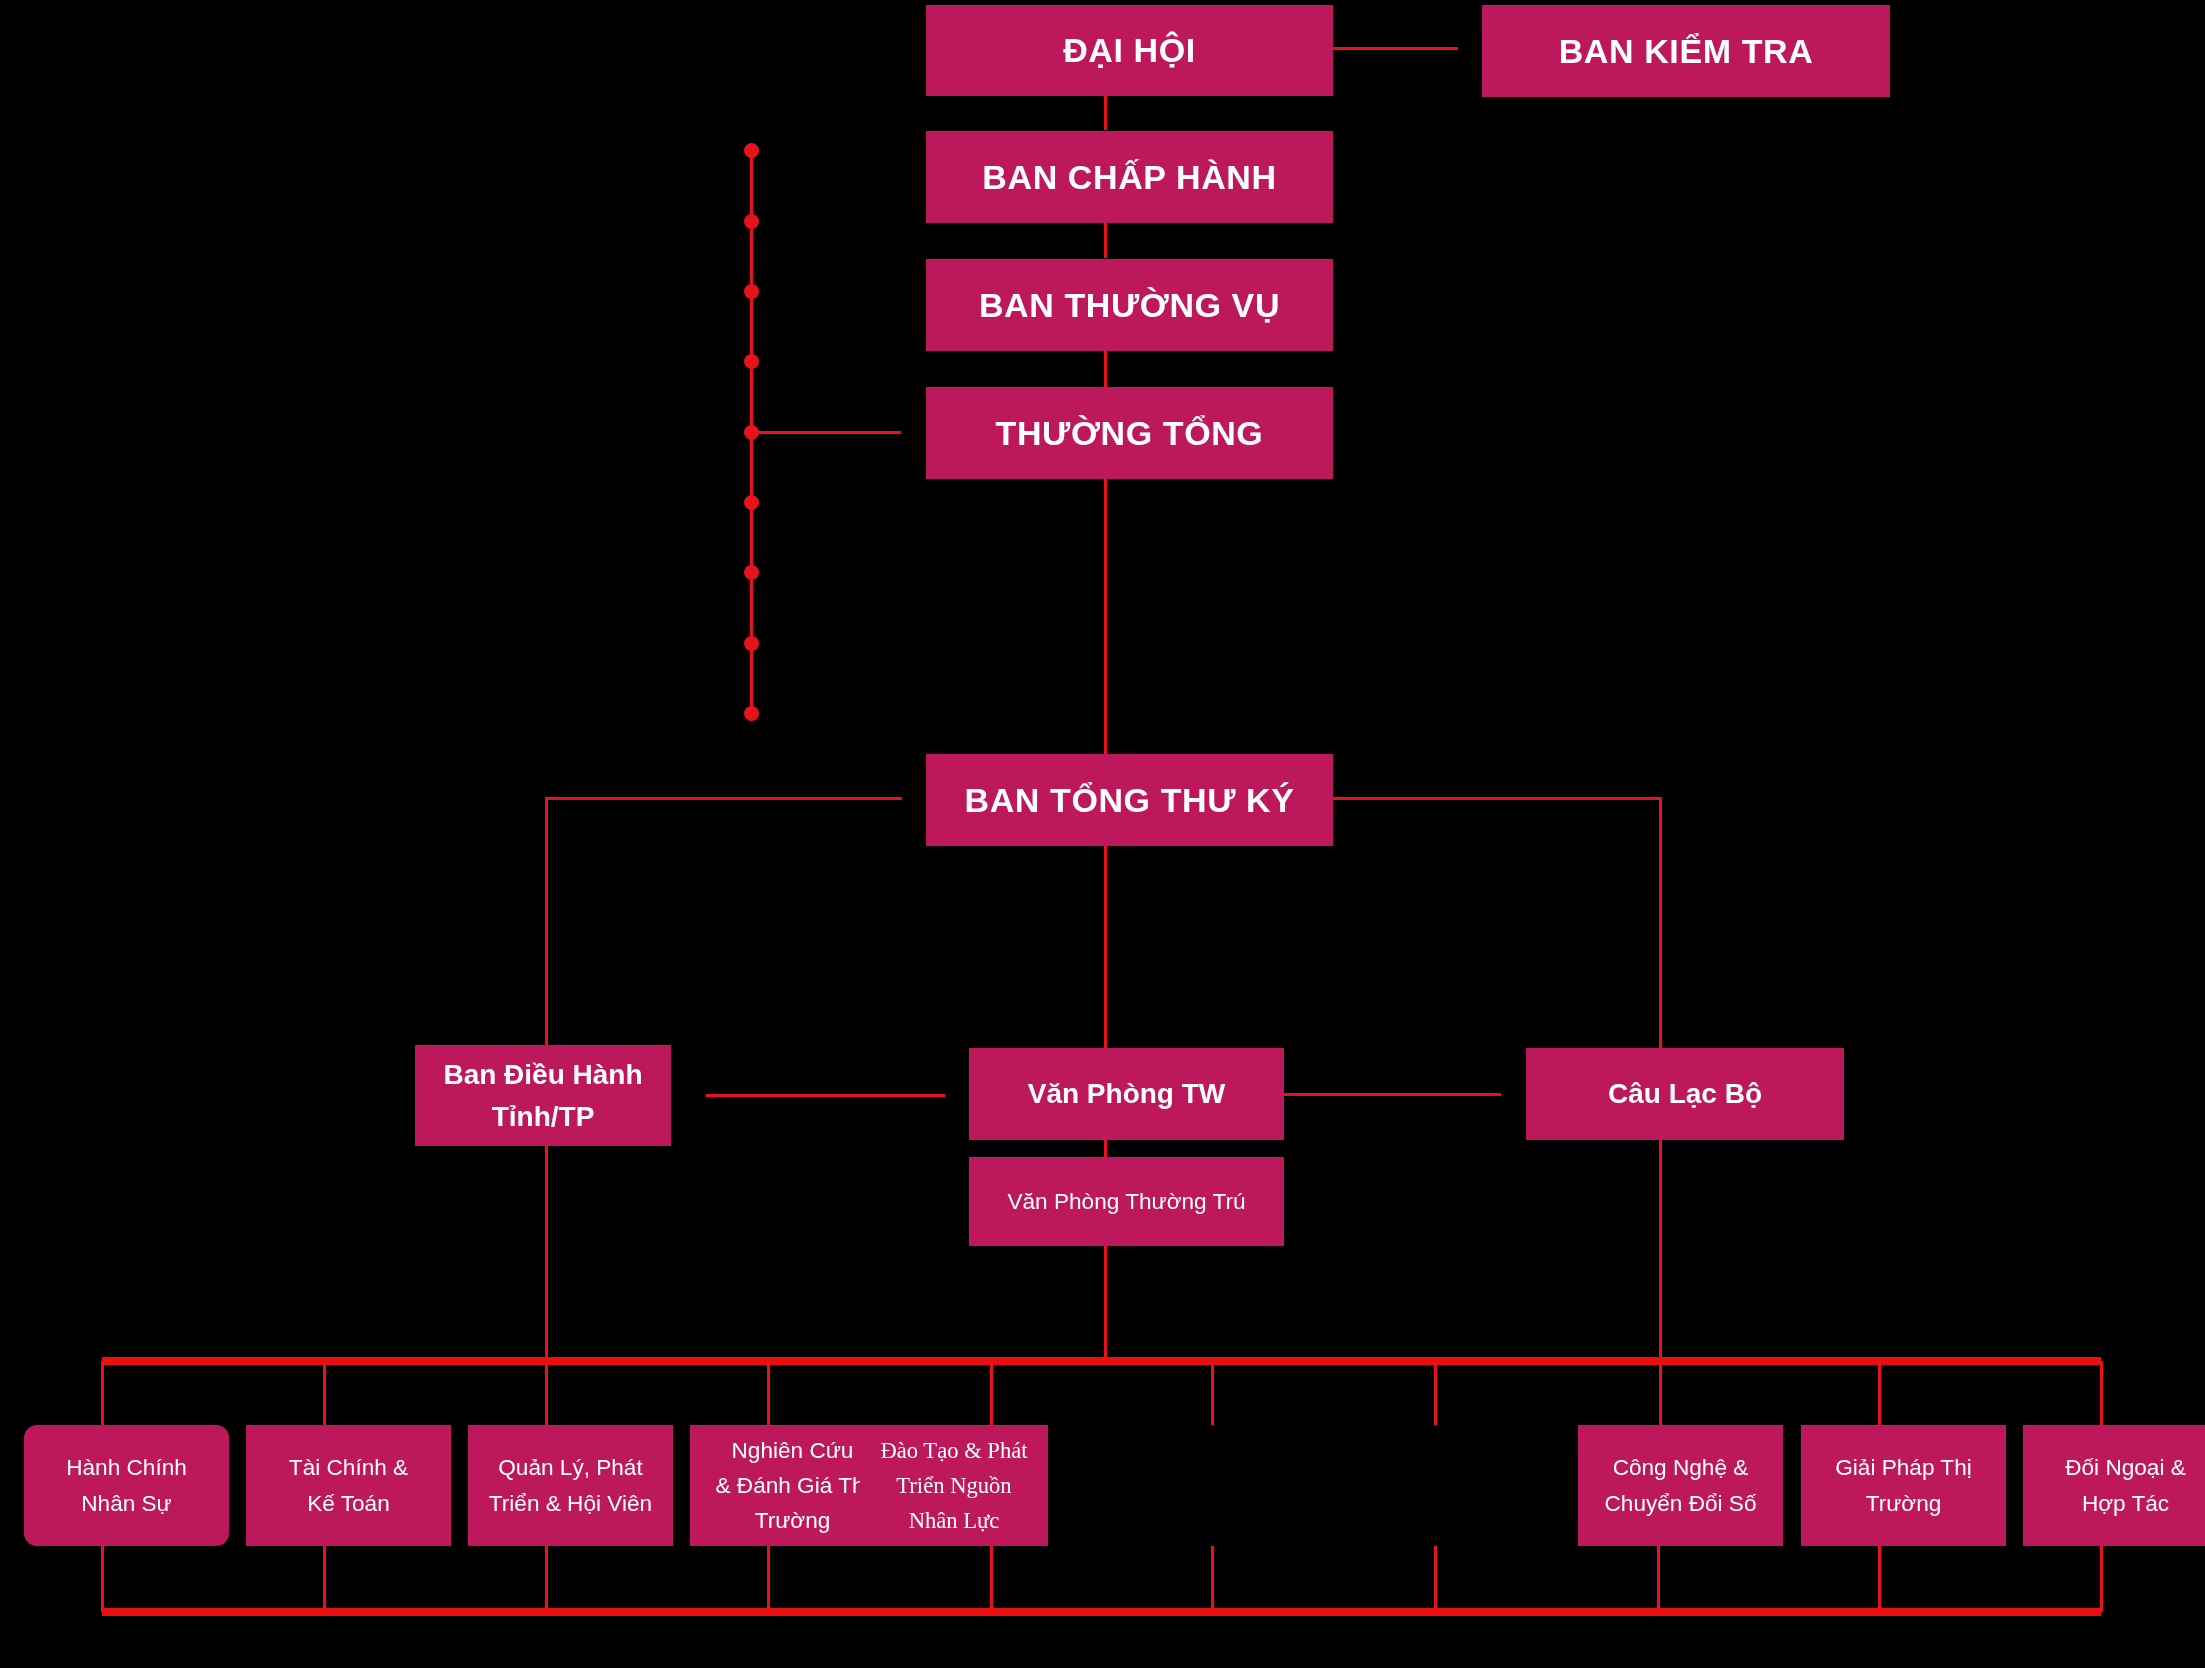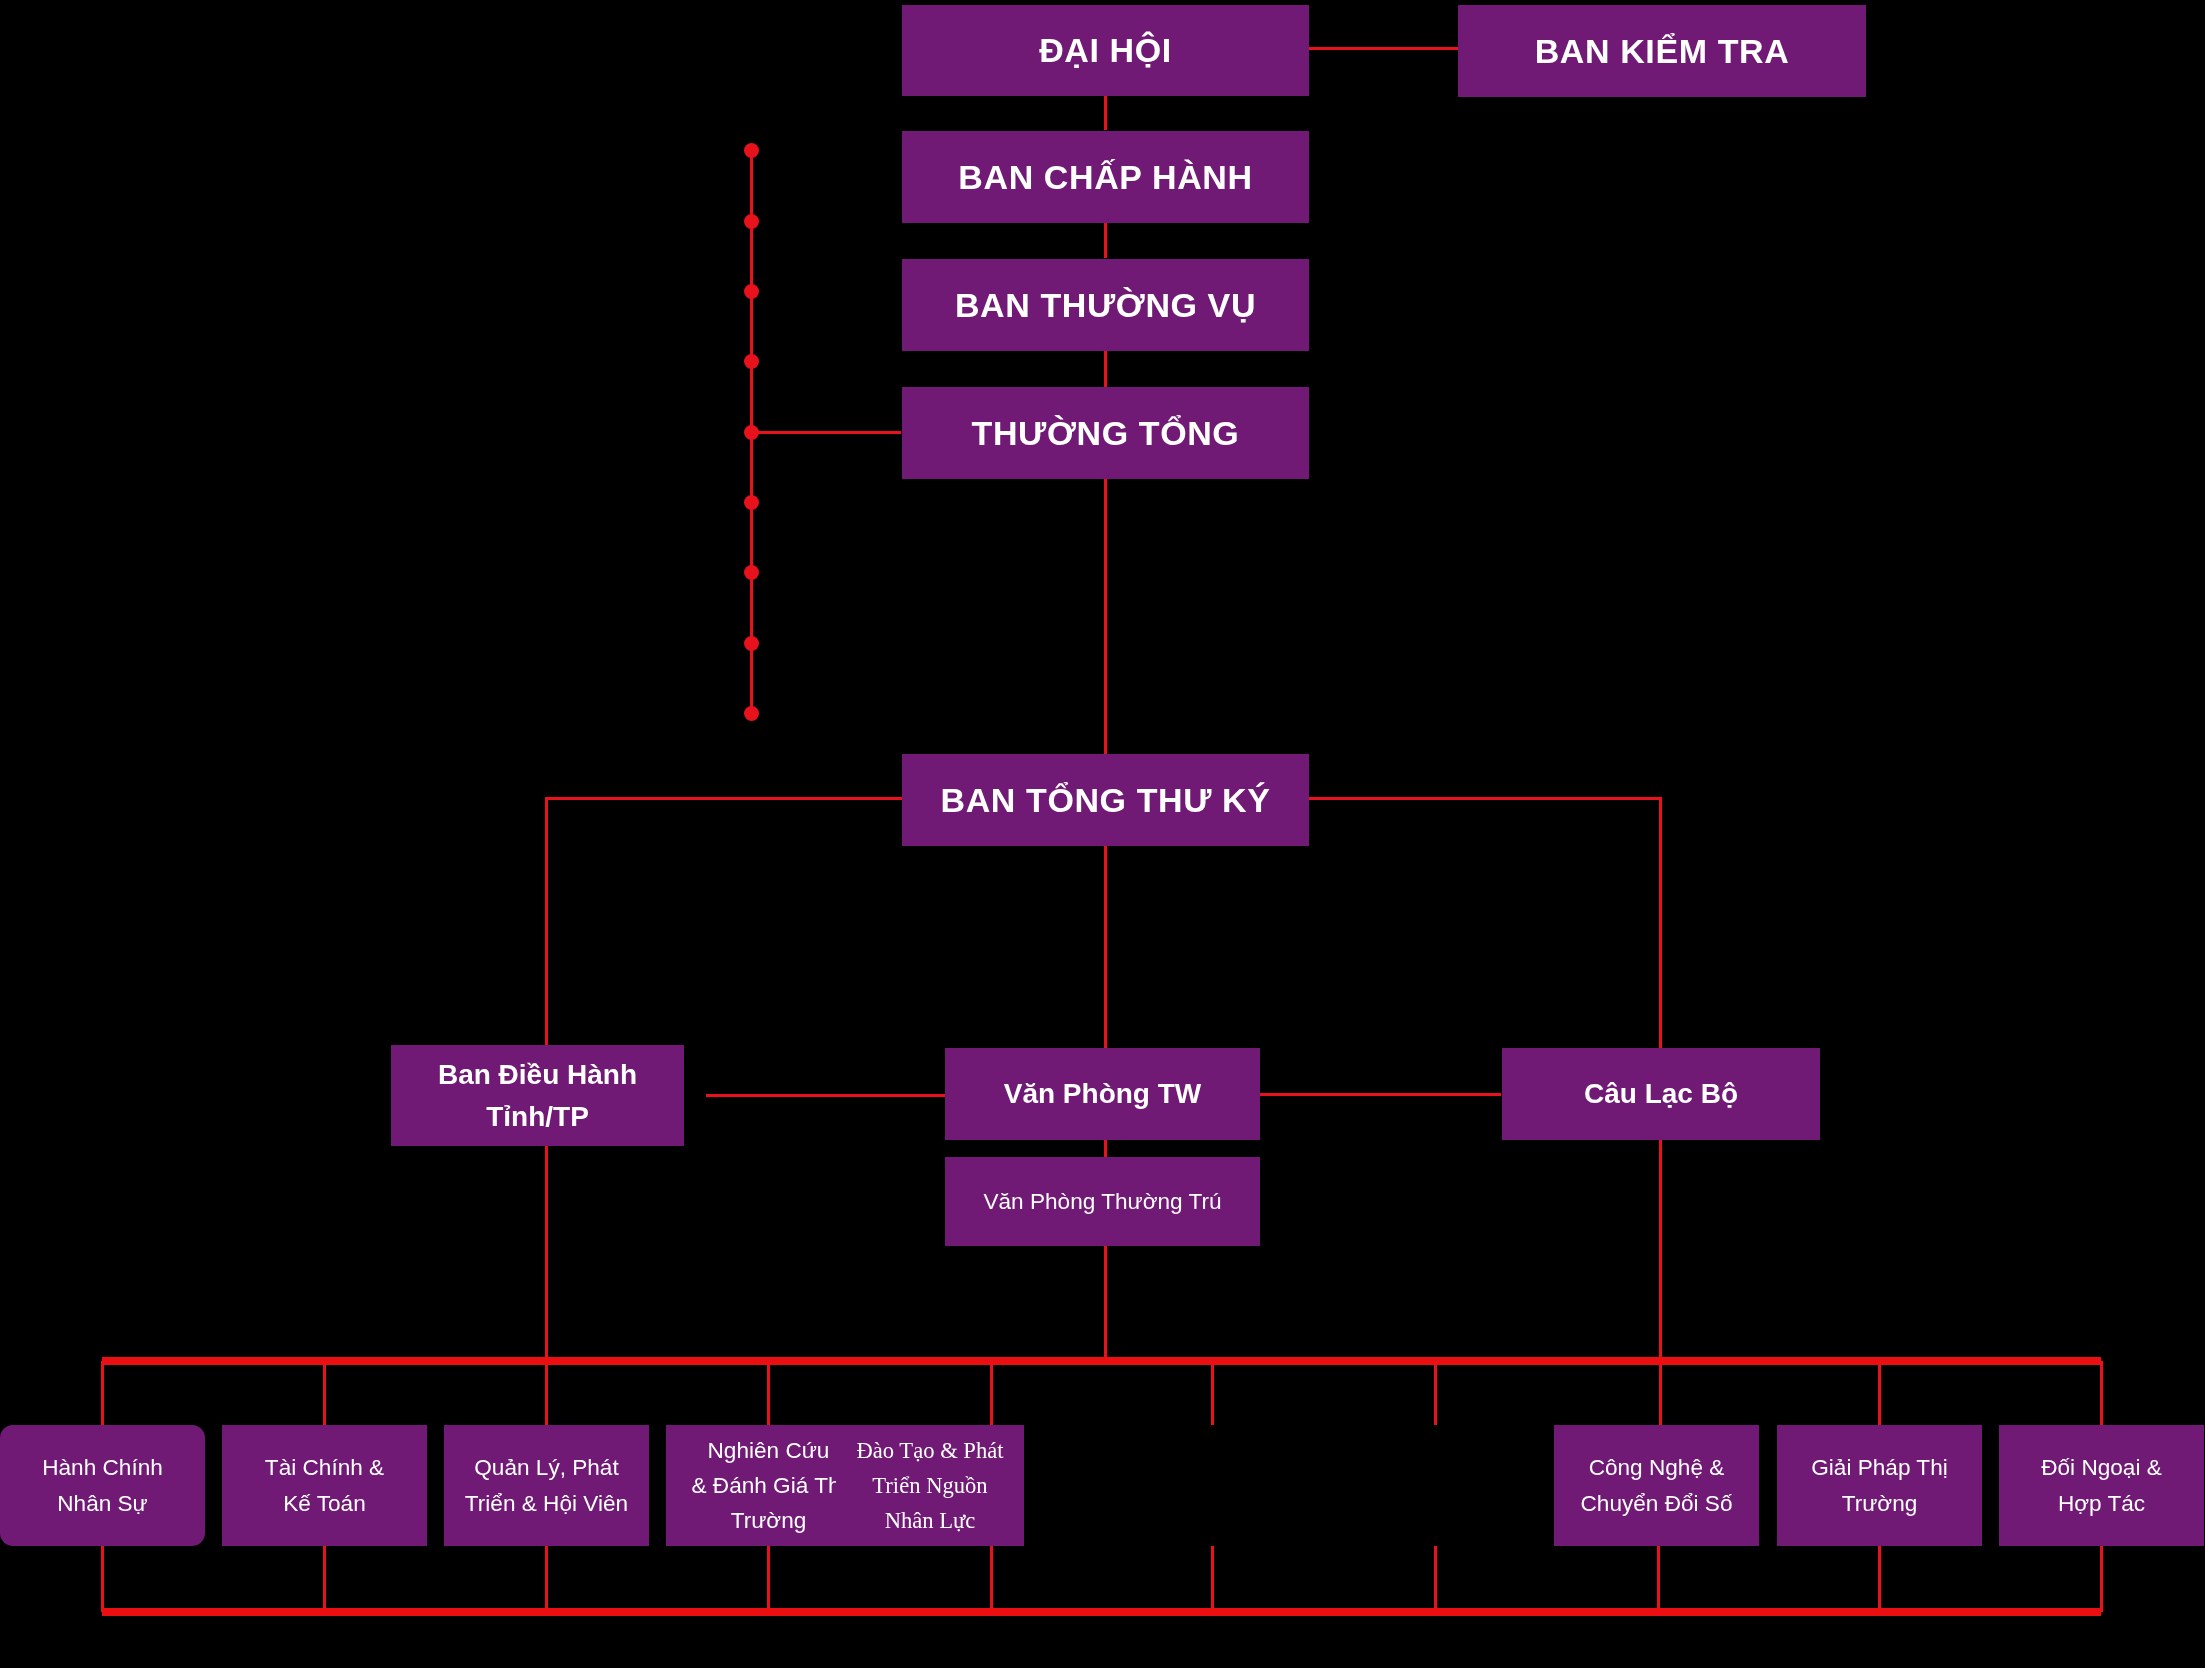--- a/index.html
+++ b/index.html
@@ -2,23 +2,23 @@
 <html style="font-size:10px"><head>
 <meta charset="utf-8">
 <style>
   html,body{margin:0;padding:0;background:#000;}
   body{
     width:2205px;height:1669px;position:relative;overflow:hidden;
     font-family:"Liberation Sans","DejaVu Sans",sans-serif;
   }
   .stage{position:absolute;inset:0;}
   .box{
-    position:absolute;background:#701a75;color:#fff;
+    position:absolute;background:#be185d;color:#fff;
     display:flex;align-items:center;justify-content:center;
-    text-align:center;white-space:pre-line;
+    text-align:center;white-space:pre-line;margin-left:24px;
   }
   .lvl-top{font-size:34px;font-weight:700;letter-spacing:0.6px;}
   .lvl-mid{font-size:28px;font-weight:700;line-height:1.5;}
   .lvl-sub{font-size:22.6px;font-weight:400;}
   .lvl-dept{font-size:22.6px;font-weight:400;line-height:1.55;padding:0 8.8px;box-sizing:border-box;}
   .ln{position:absolute;background:#e8121c;}
   .bus{position:absolute;background:#ec0f12;}
   .dot{position:absolute;width:15px;height:15px;border-radius:50%;background:#e8121c;}
 </style>
 </head>
@@ -85,21 +85,21 @@
   <div class="box lvl-top" style="left:1458px;top:5px;width:408px;height:92px;">BAN KIỂM TRA</div>
 
   <div class="box lvl-top" style="left:902px;top:131px;width:407px;height:92px;">BAN CHẤP HÀNH</div>
 
   <div class="box lvl-top" style="left:902px;top:259px;width:407px;height:92px;">BAN THƯỜNG VỤ</div>
 
   <div class="box lvl-top" style="left:902px;top:387px;width:407px;height:92px;">THƯỜNG TỔNG</div>
 
   <div class="box lvl-top" style="left:902px;top:754px;width:407px;height:92px;">BAN TỔNG THƯ KÝ</div>
 
-  <div class="box lvl-mid" style="left:391px;top:1045px;width:293px;height:101px;">Ban Điều Hành
+  <div class="box lvl-mid" style="left:391px;top:1045px;width:256px;height:101px;">Ban Điều Hành
 Tỉnh/TP</div>
 
   <div class="box lvl-mid" style="left:945px;top:1048px;width:315px;height:92px;">Văn Phòng TW</div>
 
   <div class="box lvl-mid" style="left:1502px;top:1048px;width:318px;height:92px;">Câu Lạc Bộ</div>
 
   <div class="box lvl-sub" style="left:945px;top:1157px;width:315px;height:89px;">Văn Phòng Thường Trú</div>
 
   <div class="box lvl-dept" style="left:0px;top:1425px;width:205px;height:121px;border-radius:13px;">Hành Chính
 Nhân Sự</div>

